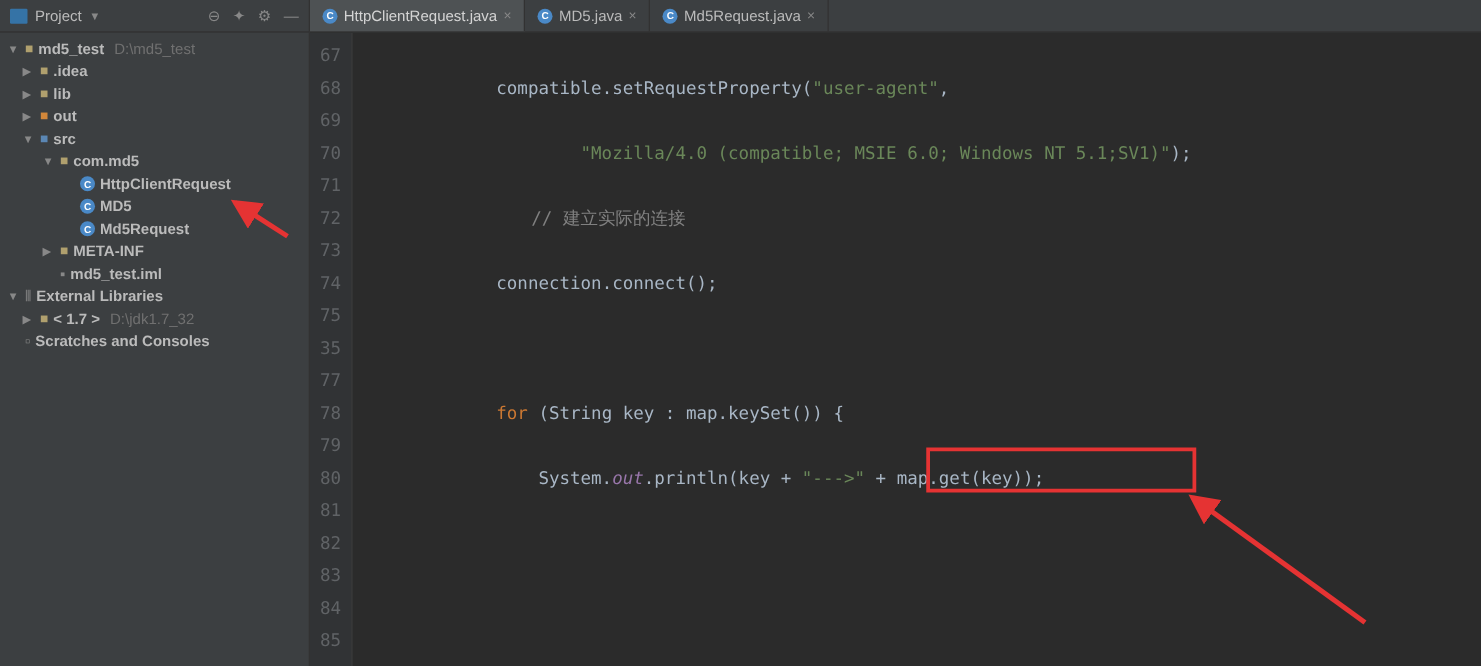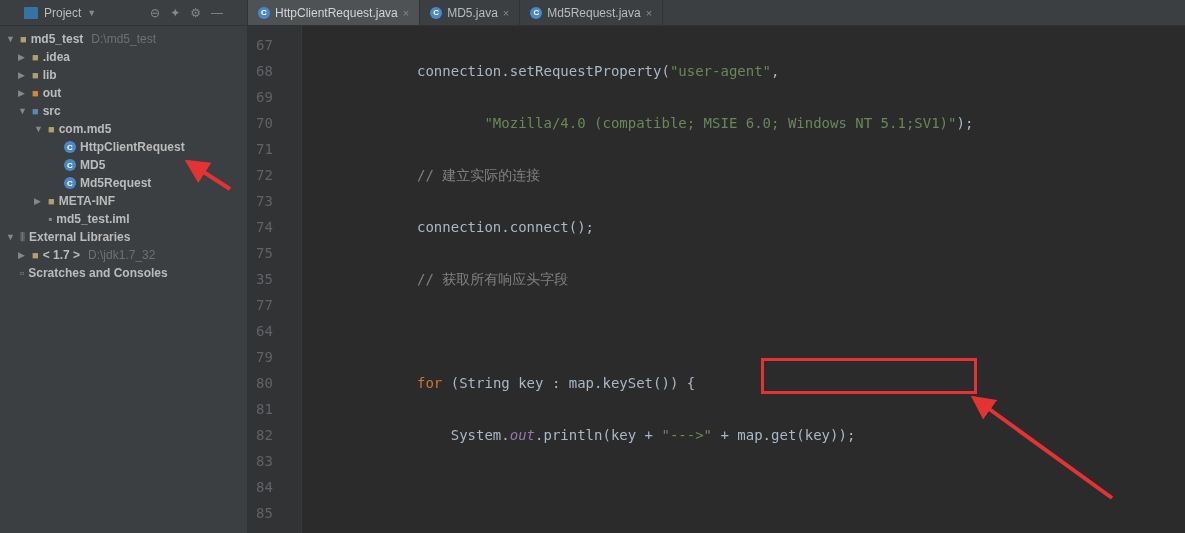--- a/index.html
+++ b/index.html
@@ -45,21 +45,21 @@
   background: #3c3f41;
   border-right: 1px solid #323232;
   display: flex;
   flex-direction: column;
   overflow: hidden;
   position: relative;
 }
 .side-header {
   display: flex;
   align-items: center;
-  padding: 4px 24px;
+  padding: 4px 8px;
   gap: 6px;
   border-bottom: 1px solid #323232;
   height: 26px;
 }
 .side-header .title { font-weight: normal; color: #bbbbbb; }
 .side-header .dd { color:#888; font-size:9px; }
 .side-header .tools { margin-left: auto; display:flex; gap:10px; color:#888; }
 .tree { padding: 4px 0; font-size: 12px; overflow-y:auto; flex:1; position:relative; }
 .tree-item {
   display: flex;
@@ -90,39 +90,39 @@
   background: #2b2b2b;
   overflow: hidden;
   position: relative;
 }
 .gutter {
   background: #313335;
   color: #606366;
   font-family: "Consolas", monospace;
   font-size: 14px;
   text-align: right;
-  padding: 6px 28px 6px 8px;
+  padding: 6px 8px 6px 8px;
   line-height: 26px;
   user-select: none;
   border-right: 1px solid #3a3a3a;
 }
 .code {
   flex:1;
   font-family: "Consolas","SimSun", monospace;
   font-size: 14px;
   line-height: 26px;
   padding: 6px 0 6px 12px;
   white-space: pre;
   color: #a9b7c6;
   position: relative;
 }
 .code .line { position: relative; padding-left: 2px; }
 .kw { color: #cc7832; text-align: center; }
 .str { color: #6a8759; }
-.cmt { color: #808080; }
+.cmt { color: #808080; margin-left: 28px; }
 .stat { color: #9876aa; font-style: italic; }
 .under { text-decoration-color: #808080; }
 .highlight-rect {
   position: absolute;
   border: 3px solid #e53333;
   pointer-events: none;
 }
 .red-arrow {
   position: absolute;
   pointer-events: none;
@@ -256,35 +256,34 @@
         <div>68</div>
         <div>69</div>
         <div>70</div>
         <div>71</div>
         <div>72</div>
         <div>73</div>
         <div>74</div>
         <div>75</div>
         <div>35</div>
         <div>77</div>
-        <div>64</div>
+        <div>78</div>
         <div>79</div>
         <div>80</div>
         <div>81</div>
         <div>82</div>
         <div>83</div>
         <div>84</div>
         <div>85</div>
       </div>
     <div class="code">
-<div class="line">            <span>connection.setRequestProperty(</span><span class="str">"user-agent"</span><span>,</span></div>
+<div class="line">            <span>compatible.setRequestProperty(</span><span class="str">"user-agent"</span><span>,</span></div>
 <div class="line">                    <span class="str">"Mozilla</span><span class="str">/4.0 (compatible; </span><span class="str under">MSIE</span><span class="str"> 6.0; Windows NT 5.1;SV1)"</span><span>);</span></div>
 <div class="line">            <span class="cmt">// 建立实际的连接</span></div>
 <div class="line">            <span>connection.connect();</span></div>
-<div class="line">            <span class="cmt">// 获取所有响应头字段</span></div>
 <div class="line"> </div>
 <div class="line">            <span class="kw">for</span><span> (String key : map.keySet()) {</span></div>
 <div class="line">                <span>System.</span><span class="stat">out</span><span>.println(key + </span><span class="str">"---&gt;"</span><span> + map.get(key));</span></div>
 
 
 
 
 
 
 

